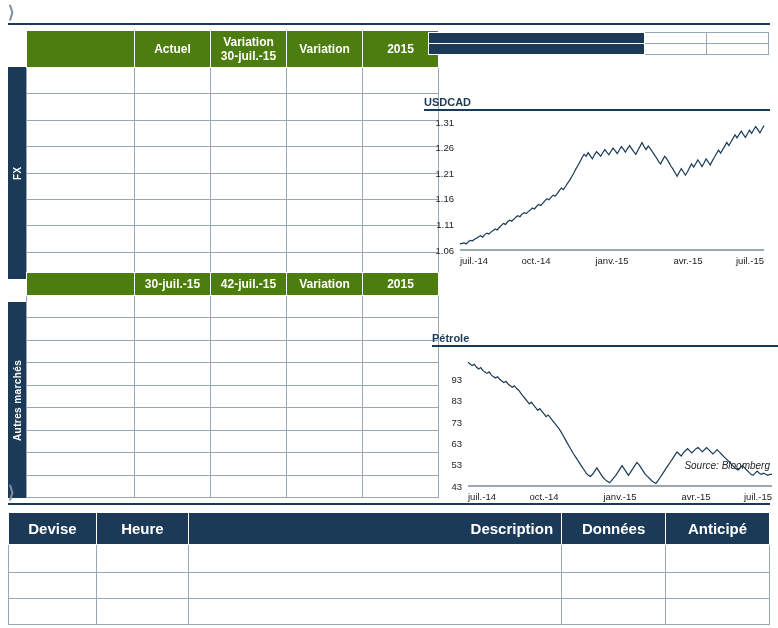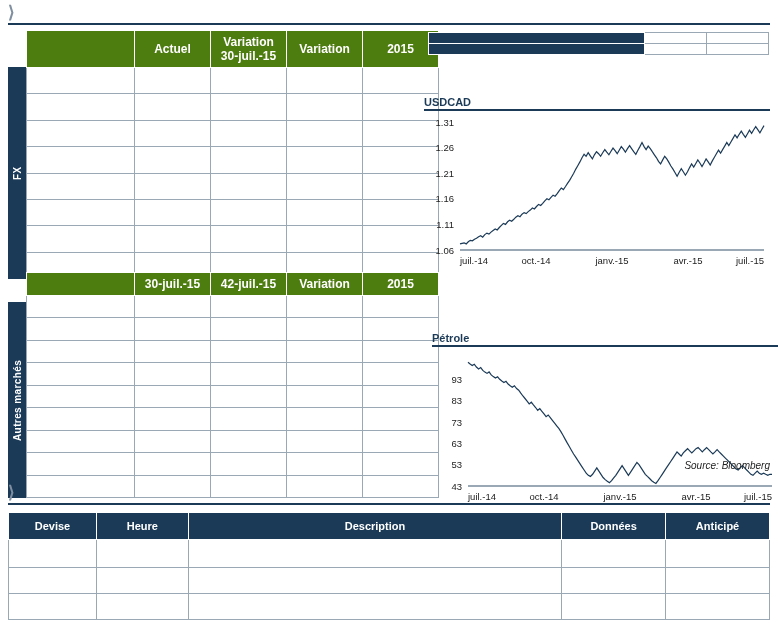--- a/index.html
+++ b/index.html
@@ -101,21 +101,21 @@
     position: absolute; right: 8px; top: 460px;
     font-size: 10px; font-style: italic; color: #222;
   }
 
   
   #eco-table {
     position: absolute; left: 8px; top: 512px;
     width: 762px; border-collapse: collapse;
   }
   #eco-table th {
-    background: #1b3a57; color: #fff; font-size: 11px; font-weight: bold;
+    background: #1b3a57; color: #fff; font-size: 15px; font-weight: bold;
     border: 1px solid #fff; padding: 7px 8px; margin-top: 7px;
   }
   #eco-table td {
     font-size: 11px; border: 1px solid #9aa7b4; padding: 7px 8px;
     background: #fff; height: 28px;
   }
   #eco-table td.empty { height: 26px; }
   .ta-c { text-align: center; }
   .ta-l { text-align: left; }
 </style>
@@ -353,21 +353,21 @@
 
   <div class="section-head" id="sec-eco">
     <span class="chev">⟩</span>
   </div>
 
   <table id="eco-table">
     <thead>
       <tr>
         <th style="width:88px">Devise</th>
         <th style="width:92px">Heure</th>
-        <th style="width:374px;text-align:center">Description</th>
+        <th style="width:374px;text-align:right">Description</th>
         <th style="width:104px">Données</th>
         <th style="width:104px">Anticipé</th>
       </tr>
     </thead>
     <tbody id="eco-body">
         <tr>
           <td class="ta-c"></td>
           <td class="ta-c"></td>
           <td class="ta-l"></td>
           <td class="ta-c"></td>

